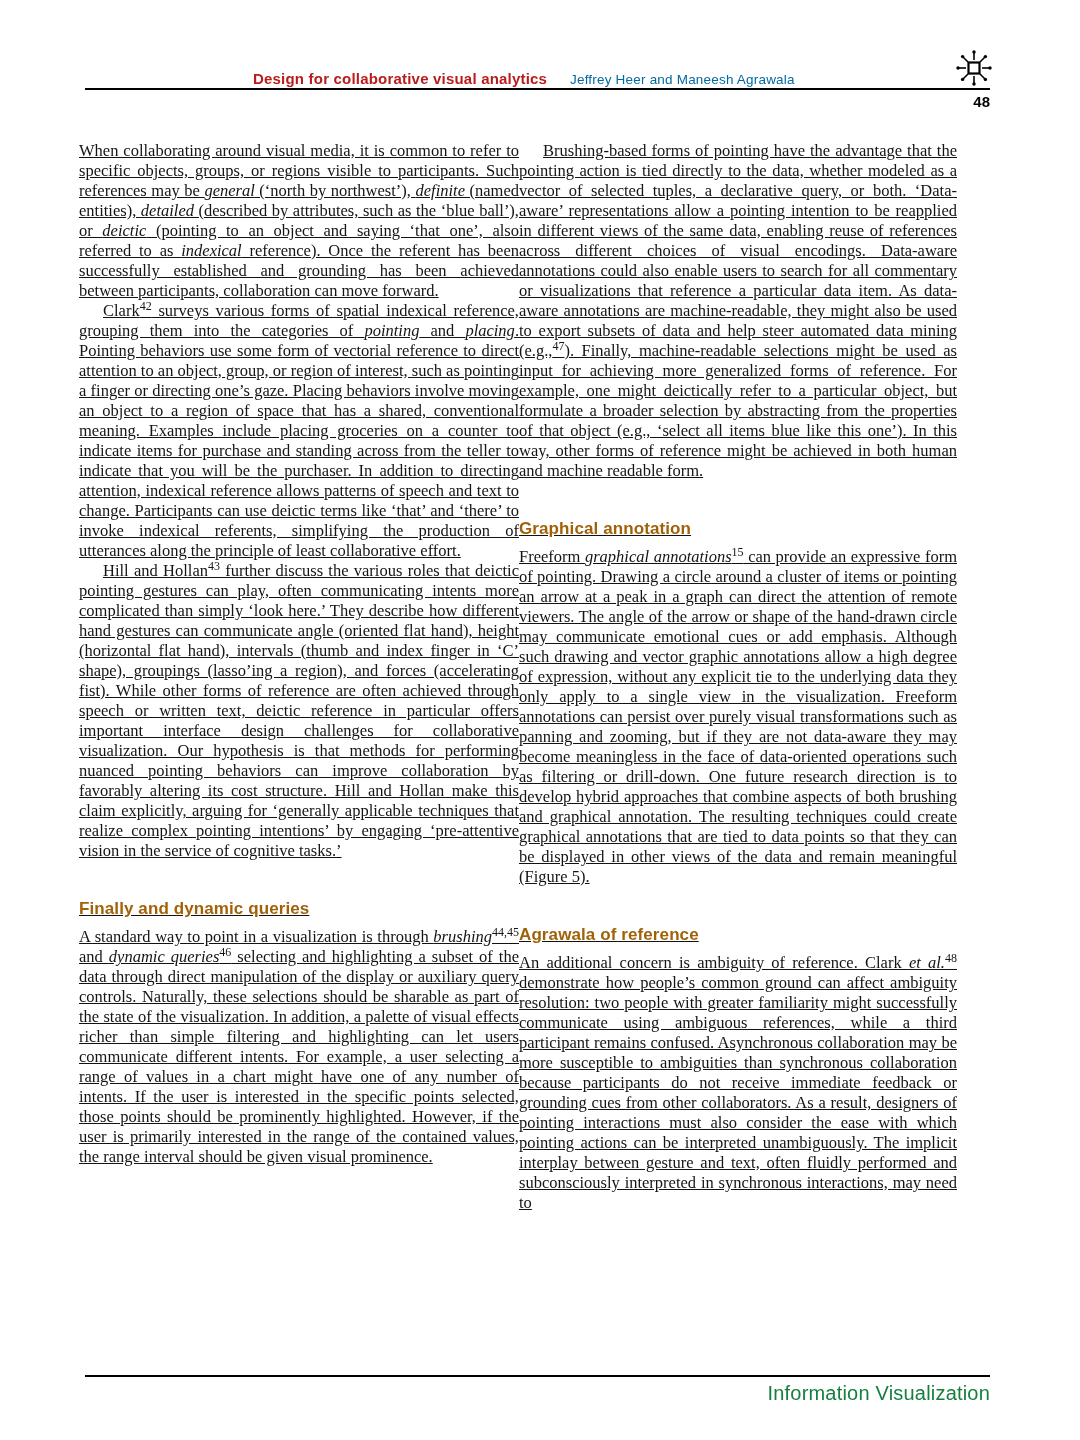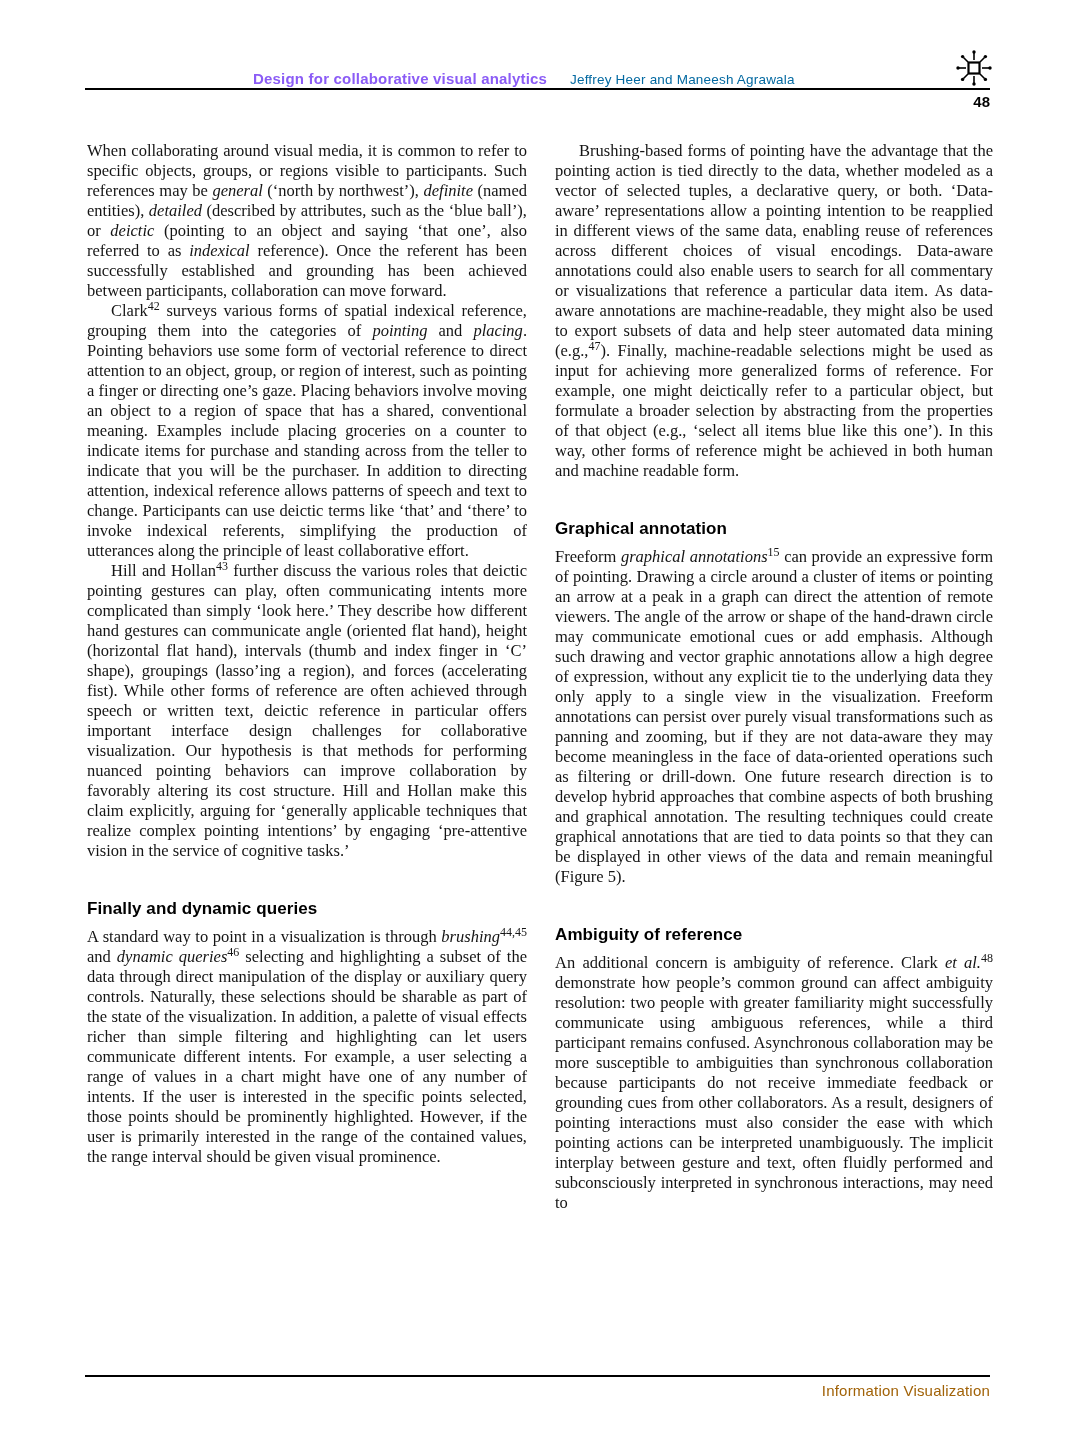--- a/index.html
+++ b/index.html
@@ -10,21 +10,21 @@
     background:#ffffff;
     color:#121212;
     overflow:hidden;
   }
 
   
   .running-title {
     position:absolute; left:253px; top:70px;
     font-family:"Liberation Sans", sans-serif;
     font-weight:700; font-size:15px; letter-spacing:0.2px;
-    color:#8b5cf6;
+    color:#b91c1c;
     white-space:nowrap;
   }
   .authors {
     position:absolute; left:570px; top:72px;
     font-family:"Liberation Sans", sans-serif;
     font-weight:400; font-size:13.5px; letter-spacing:0.2px;
     color:#0369a1;
     white-space:nowrap;
   }
   .header-rule {
@@ -37,55 +37,55 @@
     font-weight:700; font-size:15px;
     color:#000;
   }
   .logo {
     position:absolute; left:954px; top:48px;
     width:40px; height:40px;
   }
 
   
   .content {
-    position:absolute; left:87px; top:141px; width:906px;
-    display:flex; gap:28px;
+    position:absolute; left:79px; top:141px; width:906px;
+    display:flex; text-decoration:underline;
   }
   .col { flex:0 0 auto; }
   .col-left  { width:440px; }
   .col-right { width:438px; }
 
   .para {
     font-family:"Liberation Serif", serif;
     font-size:16.5px; line-height:20px;
     text-align:justify;
     color:#141414;
   }
   .para.indent { text-indent:24px; }
   .para i { font-style:italic; }
   .para sup {
     font-size:12px; line-height:0; vertical-align:super;
   }
   .subheading {
     font-family:"Liberation Sans", sans-serif;
     font-weight:700; font-size:17px; letter-spacing:0.1px;
-    color:#000000;
+    color:#a16207;
     margin:38px 0 8px 0;
   }
 
   
   .footer-rule {
     position:absolute; left:85px; width:905px; top:1375px; height:2px;
     background:#000;
   }
   .footer-journal {
     position:absolute; right:90px; top:1382px;
     font-family:"Liberation Sans", sans-serif;
-    font-size:15px; letter-spacing:0.2px;
-    color:#a16207;
+    font-size:20px; letter-spacing:0.2px;
+    color:#15803d;
   }
 </style>
 </head>
 <body>
 
 <div class="page">
 
   <span class="running-title">Design for collaborative visual analytics</span>
   <span class="authors">Jeffrey Heer and Maneesh Agrawala</span>
   <svg class="logo" viewBox="0 0 40 40" xmlns="http://www.w3.org/2000/svg">
@@ -120,21 +120,21 @@
       <p class="para indent">Clark<sup>42</sup> surveys various forms of spatial indexical reference, grouping them into the categories of <i>pointing</i> and <i>placing</i>. Pointing behaviors use some form of vectorial reference to direct attention to an object, group, or region of interest, such as pointing a finger or directing one’s gaze. Placing behaviors involve moving an object to a region of space that has a shared, conventional meaning. Examples include placing groceries on a counter to indicate items for purchase and standing across from the teller to indicate that you will be the purchaser. In addition to directing attention, indexical reference allows patterns of speech and text to change. Participants can use deictic terms like ‘that’ and ‘there’ to invoke indexical referents, simplifying the production of utterances along the principle of least collaborative effort.</p>
       <p class="para indent">Hill and Hollan<sup>43</sup> further discuss the various roles that deictic pointing gestures can play, often communicating intents more complicated than simply ‘look here.’ They describe how different hand gestures can communicate angle (oriented flat hand), height (horizontal flat hand), intervals (thumb and index finger in ‘C’ shape), groupings (lasso’ing a region), and forces (accelerating fist). While other forms of reference are often achieved through speech or written text, deictic reference in particular offers important interface design challenges for collaborative visualization. Our hypothesis is that methods for performing nuanced pointing behaviors can improve collaboration by favorably altering its cost structure. Hill and Hollan make this claim explicitly, arguing for ‘generally applicable techniques that realize complex pointing intentions’ by engaging ‘pre-attentive vision in the service of cognitive tasks.’</p>
       <h2 class="subheading">Finally and dynamic queries</h2>
       <p class="para">A standard way to point in a visualization is through <i>brushing</i><sup>44,45</sup> and <i>dynamic queries</i><sup>46</sup> selecting and highlighting a subset of the data through direct manipulation of the display or auxiliary query controls. Naturally, these selections should be sharable as part of the state of the visualization. In addition, a palette of visual effects richer than simple filtering and highlighting can let users communicate different intents. For example, a user selecting a range of values in a chart might have one of any number of intents. If the user is interested in the specific points selected, those points should be prominently highlighted. However, if the user is primarily interested in the range of the contained values, the range interval should be given visual prominence.</p>
     </section>
 
     <section class="col col-right">
       <p class="para indent">Brushing-based forms of pointing have the advantage that the pointing action is tied directly to the data, whether modeled as a vector of selected tuples, a declarative query, or both. ‘Data-aware’ representations allow a pointing intention to be reapplied in different views of the same data, enabling reuse of references across different choices of visual encodings. Data-aware annotations could also enable users to search for all commentary or visualizations that reference a particular data item. As data-aware annotations are machine-readable, they might also be used to export subsets of data and help steer automated data mining (e.g.,<sup>47</sup>). Finally, machine-readable selections might be used as input for achieving more generalized forms of reference. For example, one might deictically refer to a particular object, but formulate a broader selection by abstracting from the properties of that object (e.g., ‘select all items blue like this one’). In this way, other forms of reference might be achieved in both human and machine readable form.</p>
       <h2 class="subheading">Graphical annotation</h2>
       <p class="para">Freeform <i>graphical annotations</i><sup>15</sup> can provide an expressive form of pointing. Drawing a circle around a cluster of items or pointing an arrow at a peak in a graph can direct the attention of remote viewers. The angle of the arrow or shape of the hand-drawn circle may communicate emotional cues or add emphasis. Although such drawing and vector graphic annotations allow a high degree of expression, without any explicit tie to the underlying data they only apply to a single view in the visualization. Freeform annotations can persist over purely visual transformations such as panning and zooming, but if they are not data-aware they may become meaningless in the face of data-oriented operations such as filtering or drill-down. One future research direction is to develop hybrid approaches that combine aspects of both brushing and graphical annotation. The resulting techniques could create graphical annotations that are tied to data points so that they can be displayed in other views of the data and remain meaningful (Figure 5).</p>
-      <h2 class="subheading">Ambiguity of reference</h2>
+      <h2 class="subheading">Agrawala of reference</h2>
       <p class="para">An additional concern is ambiguity of reference. Clark <i>et al.</i><sup>48</sup> demonstrate how people’s common ground can affect ambiguity resolution: two people with greater familiarity might successfully communicate using ambiguous references, while a third participant remains confused. Asynchronous collaboration may be more susceptible to ambiguities than synchronous collaboration because participants do not receive immediate feedback or grounding cues from other collaborators. As a result, designers of pointing interactions must also consider the ease with which pointing actions can be interpreted unambiguously. The implicit interplay between gesture and text, often fluidly performed and subconsciously interpreted in synchronous interactions, may need to</p>
     </section>
   </div>
 
   <div class="footer-rule"></div>
   <span class="footer-journal">Information Visualization</span>
 
 </div>
 
 </body></html>

